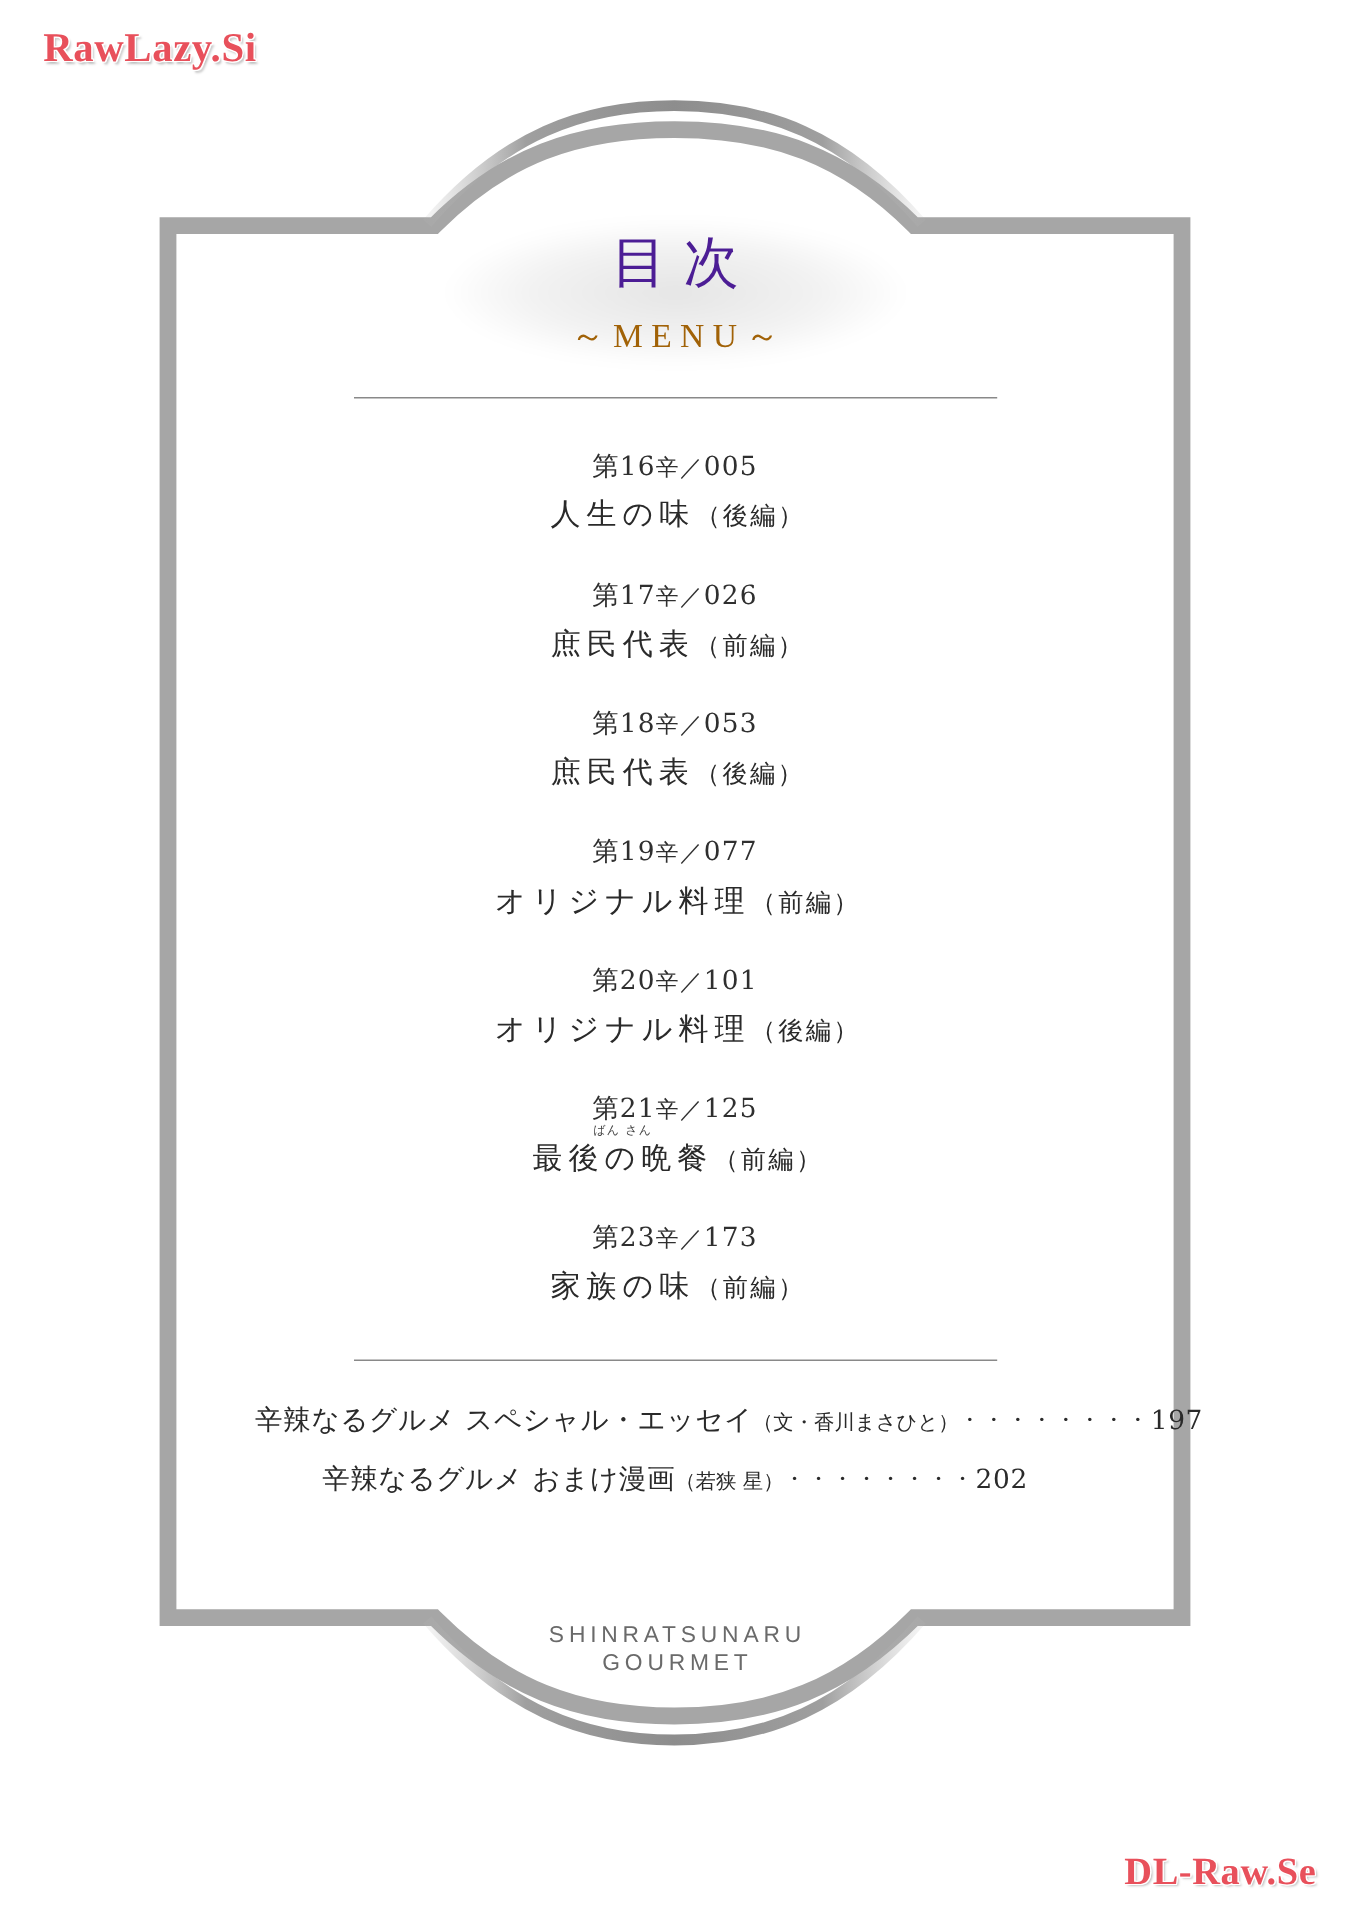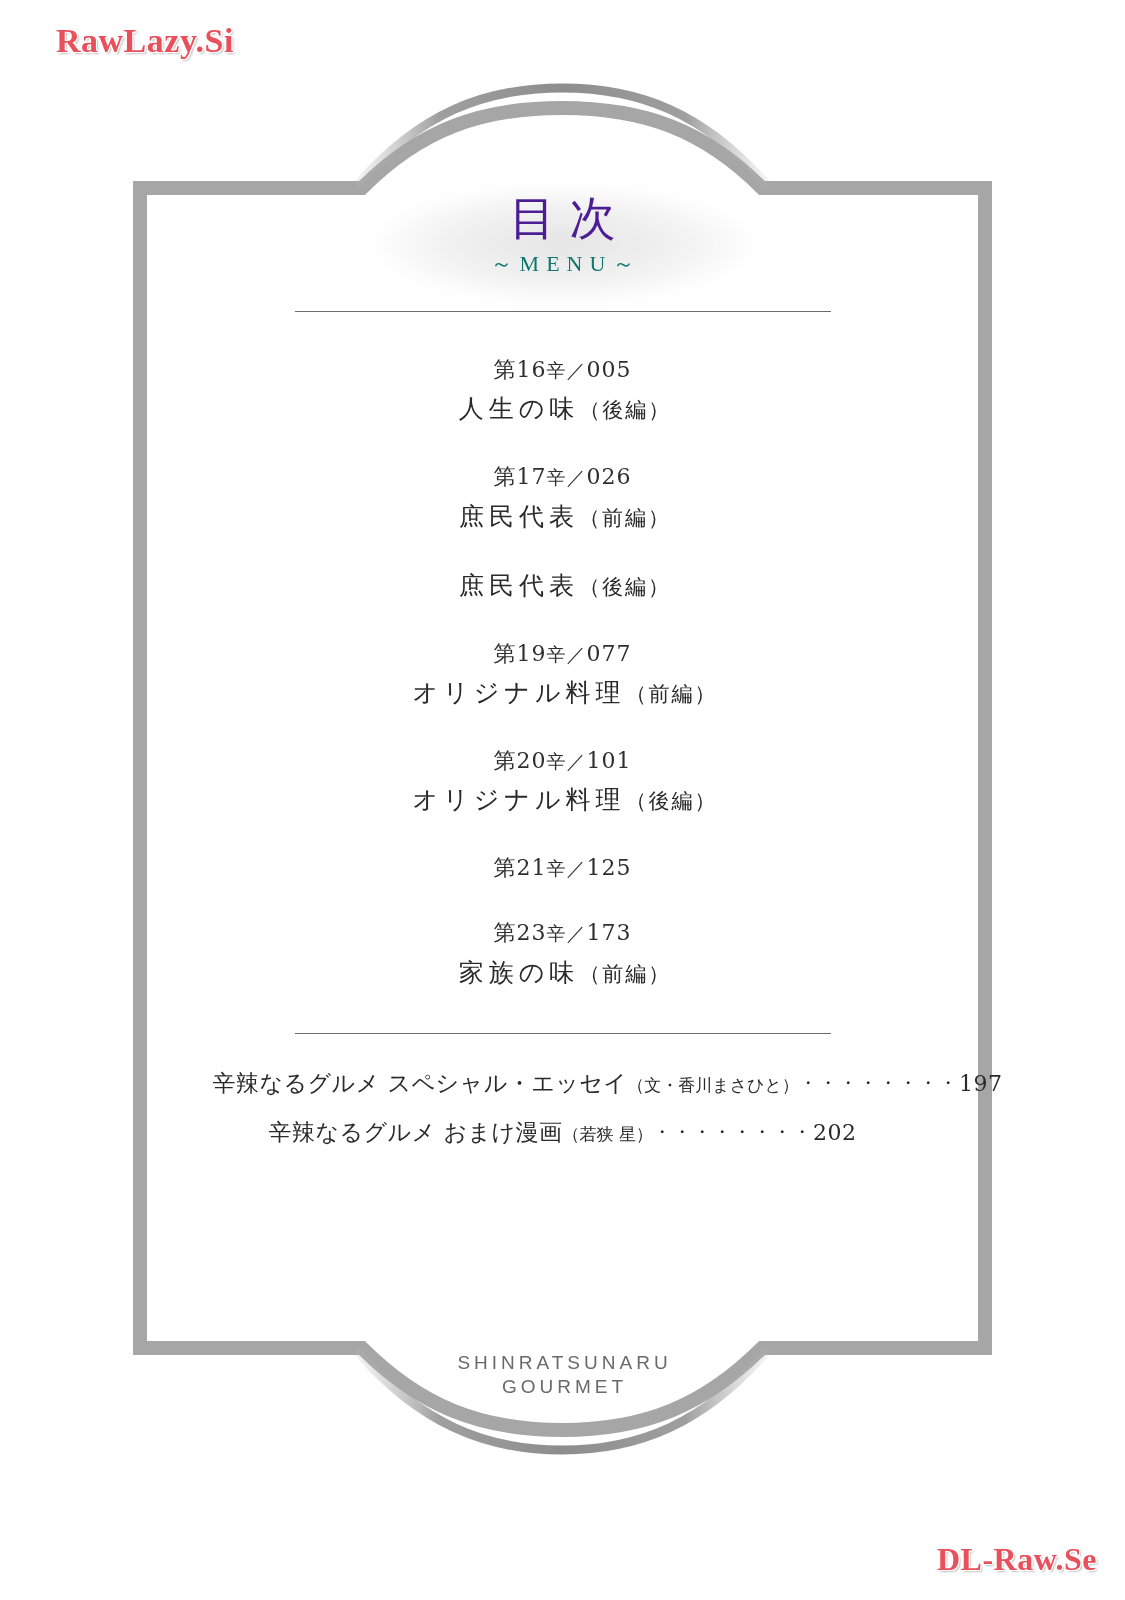--- a/index.html
+++ b/index.html
@@ -20,21 +20,20 @@
   .wm {
     position: absolute;
     font-family: "Liberation Serif", serif;
     font-weight: bold;
     color: #e8505b;
     text-shadow:
        1px 0 0 #ffffff, -1px 0 0 #ffffff, 0 1px 0 #ffffff, 0 -1px 0 #ffffff,
        1px 1px 0 #ffffff, -1px -1px 0 #ffffff, 1px -1px 0 #ffffff, -1px 1px 0 #ffffff,
        2px 2px 2px rgba(0,0,0,0.25);
     letter-spacing: 0.5px;
-    margin-left: 20px;
   }
   #wm-top {
     left: 36px;
     top: 22px;
     font-size: 34px;
   }
   #wm-bottom {
     right: 28px;
     bottom: 22px;
     font-size: 32px;
@@ -82,26 +81,26 @@
     position: relative;
     font-family: "DejaVu Serif", serif;
     font-size: 46px;
     letter-spacing: 14px;
     padding-left: 14px;
     color: #4c1d95;
     line-height: 1.15;
   }
   .title-en {
     position: relative;
-    margin-top: 4px;
+    margin-top: 16px;
     font-family: "Liberation Serif", serif;
-    font-size: 22px;
+    font-size: 28px;
     letter-spacing: 7px;
     padding-left: 7px;
-    color: #0f766e;
+    color: #a16207;
   }
 
   .rule {
     width: 536px;
     height: 1px;
     background: #6d6d6d;
     margin: 26px auto 0 auto;
   }
   .rule.bottom { margin-top: 0; }
 
@@ -261,32 +260,34 @@
   <div class="toc" id="toc-list">
       <div class="toc-entry">
         <div class="entry-num"><span>第16</span><span class="kara">辛</span><span class="sep">／</span><span>005</span></div>
         <div class="entry-title"><span>人生の味</span><span class="paren">（後編）</span></div>
       </div>
       <div class="toc-entry">
         <div class="entry-num"><span>第17</span><span class="kara">辛</span><span class="sep">／</span><span>026</span></div>
         <div class="entry-title"><span>庶民代表</span><span class="paren">（前編）</span></div>
       </div>
       <div class="toc-entry">
+        <div class="entry-num"><span>第18</span><span class="kara">辛</span><span class="sep">／</span><span>053</span></div>
         <div class="entry-title"><span>庶民代表</span><span class="paren">（後編）</span></div>
       </div>
       <div class="toc-entry">
         <div class="entry-num"><span>第19</span><span class="kara">辛</span><span class="sep">／</span><span>077</span></div>
         <div class="entry-title"><span>オリジナル料理</span><span class="paren">（前編）</span></div>
       </div>
       <div class="toc-entry">
         <div class="entry-num"><span>第20</span><span class="kara">辛</span><span class="sep">／</span><span>101</span></div>
         <div class="entry-title"><span>オリジナル料理</span><span class="paren">（後編）</span></div>
       </div>
       <div class="toc-entry">
         <div class="entry-num"><span>第21</span><span class="kara">辛</span><span class="sep">／</span><span>125</span></div>
+        <div class="entry-title"><span class="ruby-host"><span class="ruby">ばん さん</span><span>最後の晩餐</span></span><span class="paren">（前編）</span></div>
       </div>
       <div class="toc-entry">
         <div class="entry-num"><span>第23</span><span class="kara">辛</span><span class="sep">／</span><span>173</span></div>
         <div class="entry-title"><span>家族の味</span><span class="paren">（前編）</span></div>
       </div>
     </div>
 
   <div class="rule bottom" id="rule-bottom" style="margin-top:44px;"></div>
 
   <div class="extras" id="extras-list">

